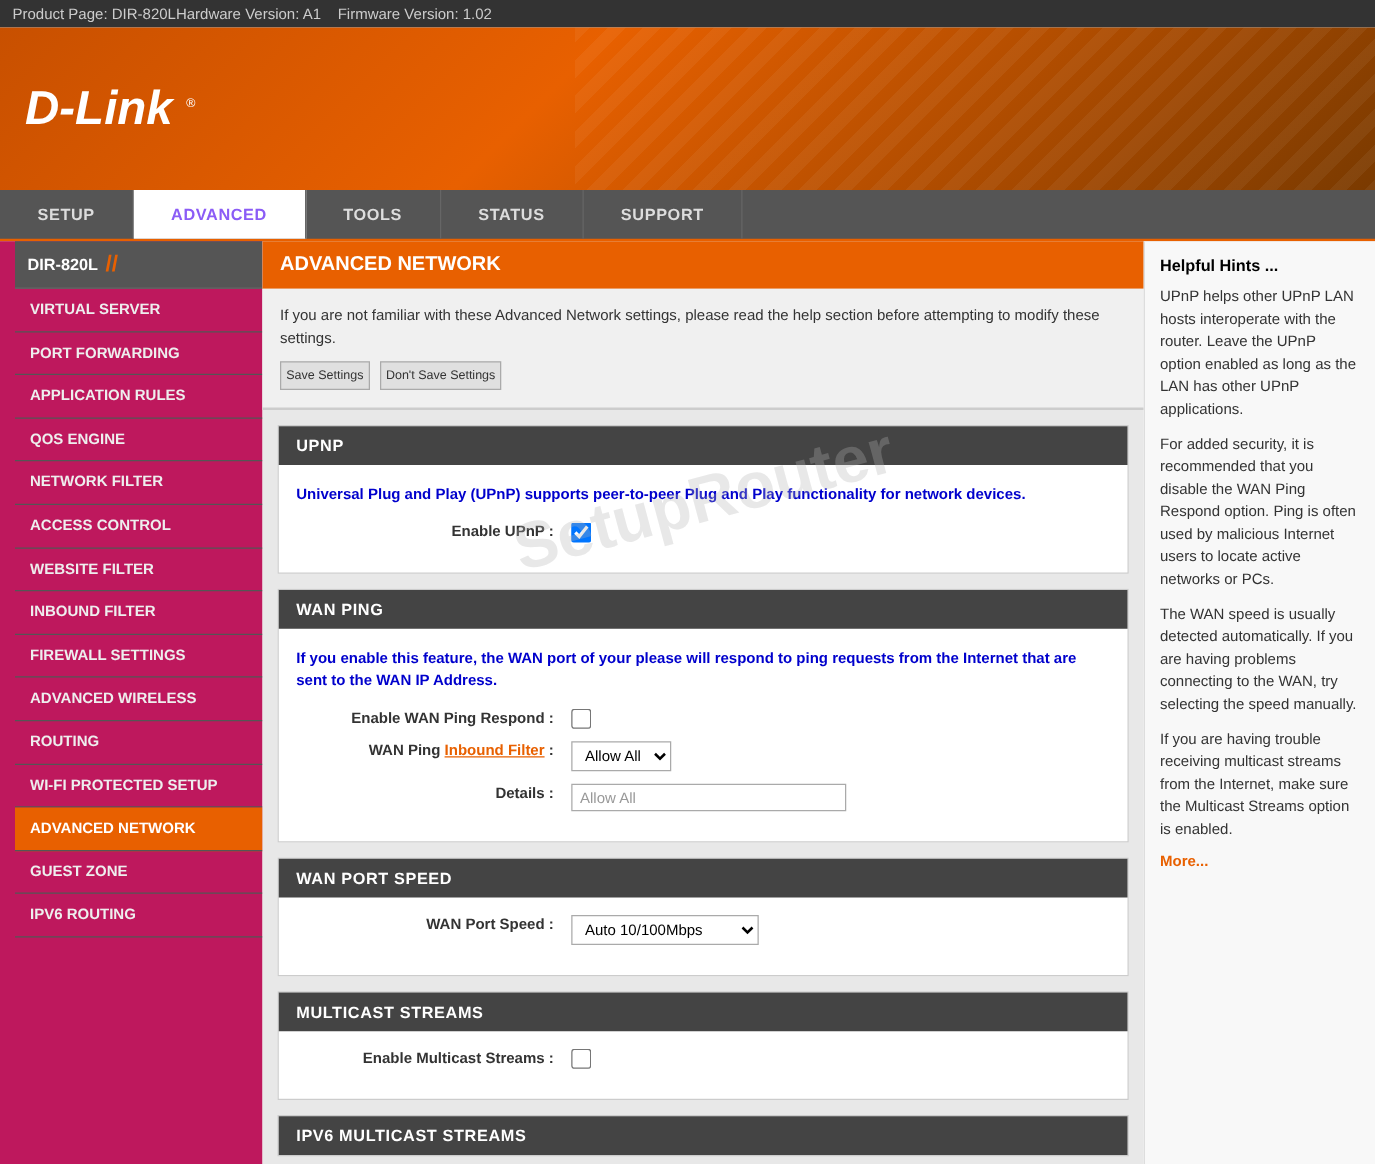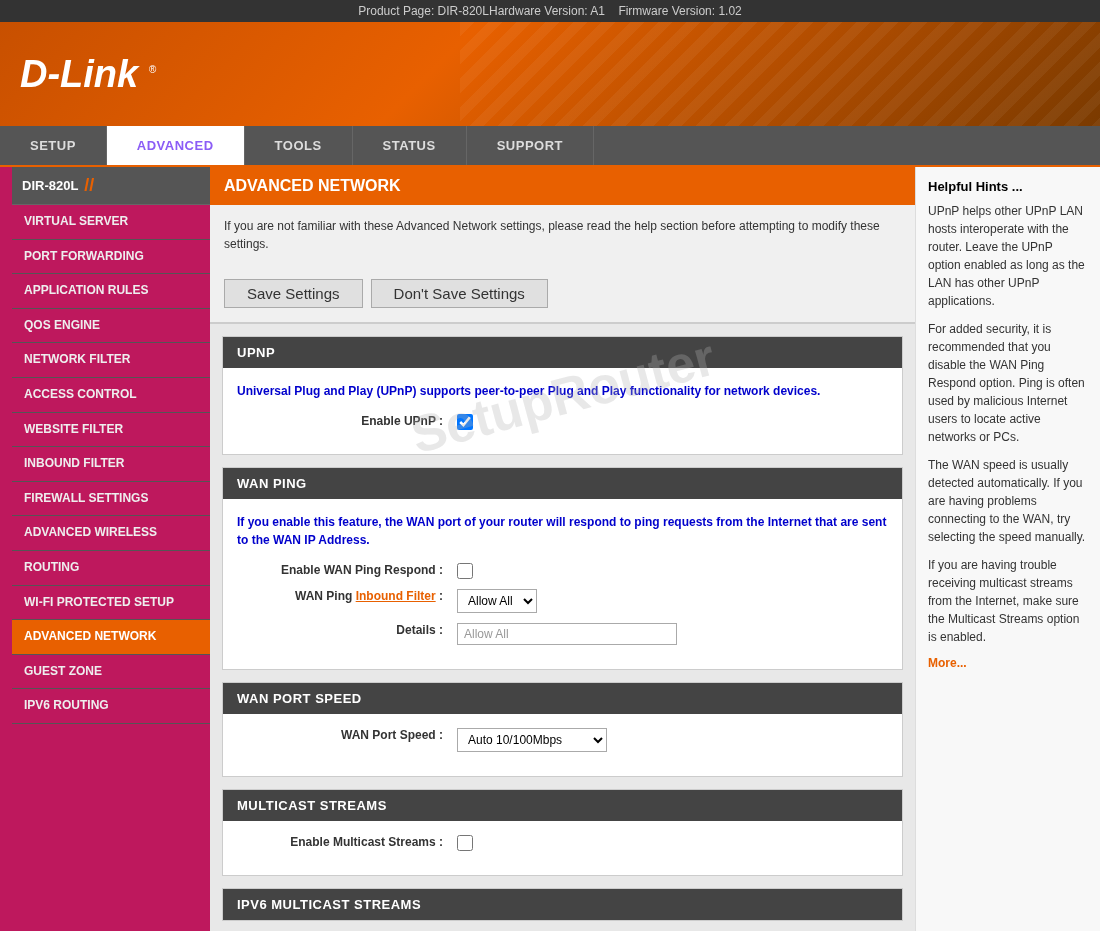--- a/index.html
+++ b/index.html
@@ -5,30 +5,30 @@
     * { box-sizing: border-box; margin: 0; padding: 0; }
     body { font-family: Arial, sans-serif; font-size: 13px; background: #fff; width: 1100px; }
 
     
     .top-bar {
       background: #333;
       color: #ccc;
       font-size: 12px;
       padding: 4px 10px;
       display: flex;
-      justify-content: center;
+      justify-content: flex-start;
     }
 
     
     .header {
       background: linear-gradient(135deg, #c85000 0%, #e86000 40%, #7a3a00 100%);
       padding: 18px 20px;
       display: flex;
       align-items: center;
-      height: 104px;
+      height: 130px;
       position: relative;
       overflow: hidden;
     }
     .header::after {
       content: '';
       position: absolute;
       right: -20px;
       top: 0;
       width: 60%;
       height: 100%;
@@ -132,27 +132,26 @@
     }
     .content-inner p {
       font-size: 12px;
       color: #333;
       margin-bottom: 10px;
       line-height: 1.5;
     }
 
     .btn-group { display: flex; gap: 8px; }
     .btn {
-      padding: 5px 22px;
-      font-size: 15px;
+      padding: 5px 4px;
+      font-size: 10px;
       background: #e0e0e0;
       border: 1px solid #aaa;
       cursor: pointer;
       color: #333;
-      margin-top: 16px;
     }
 
     
     .section {
       margin-top: 12px;
       background: #fff;
       border: 1px solid #ccc;
     }
     .section-header {
       background: #444;
@@ -327,21 +326,21 @@
           <div class="form-row">
             <div class="form-label">Enable UPnP :</div>
             <input type="checkbox" checked="" style="">
           </div>
         </div>
       </div>
 
       <div class="section">
         <div class="section-header">WAN PING</div>
         <div class="section-body">
-          <p class="section-desc">If you enable this feature, the WAN port of your router will respond to ping requests from the Internet that are sent to the WAN IP Address.</p>
+          <p class="section-desc">If you enable this feature, the WAN port of your please will respond to ping requests from the Internet that are sent to the WAN IP Address.</p>
           <div class="form-row">
             <div class="form-label">Enable WAN Ping Respond :</div>
             <input type="checkbox" style="">
           </div>
           <div class="form-row">
             <div class="form-label">
               <span>WAN Ping</span>
               <a>Inbound Filter</a>
               <span> :</span>
             </div>

